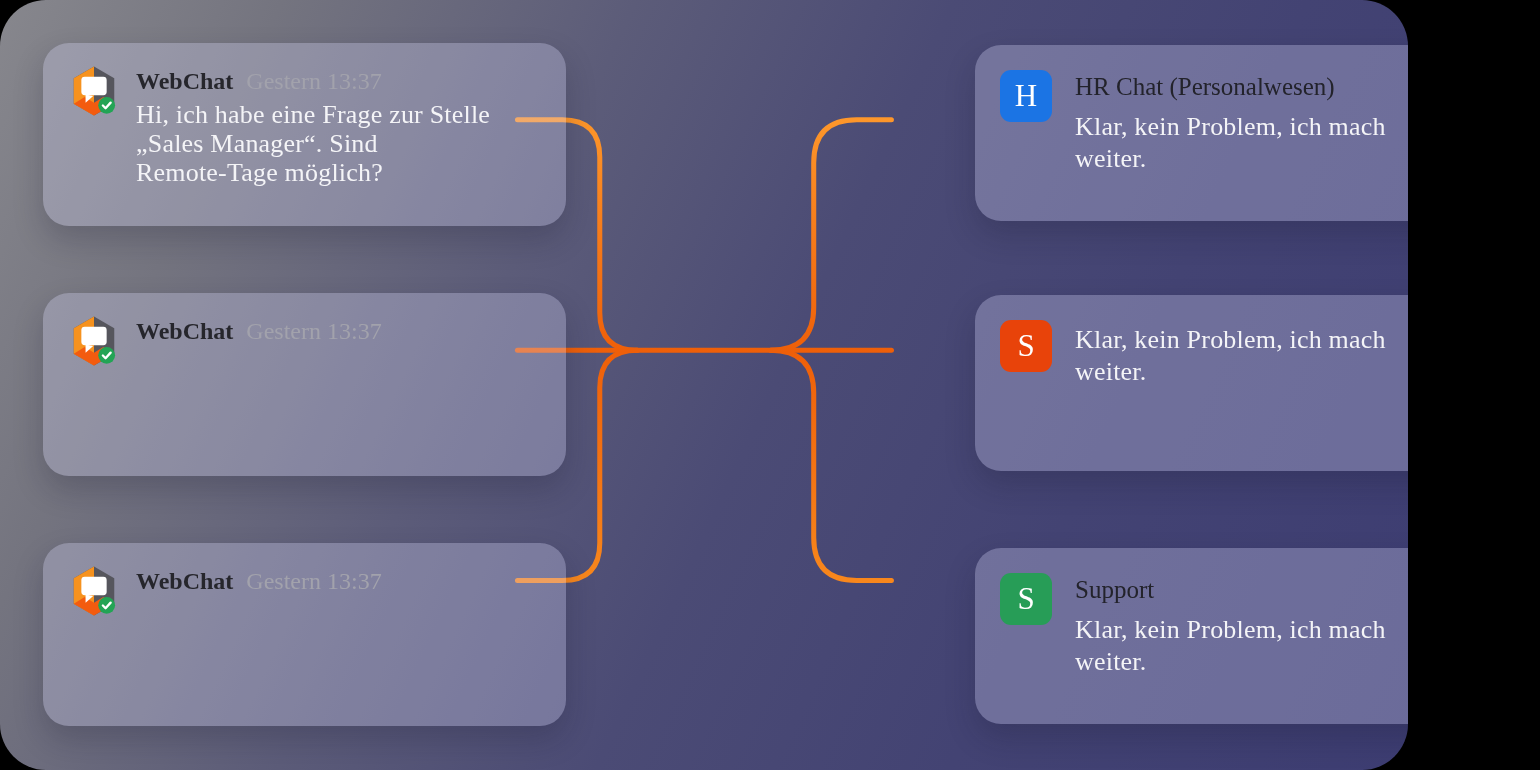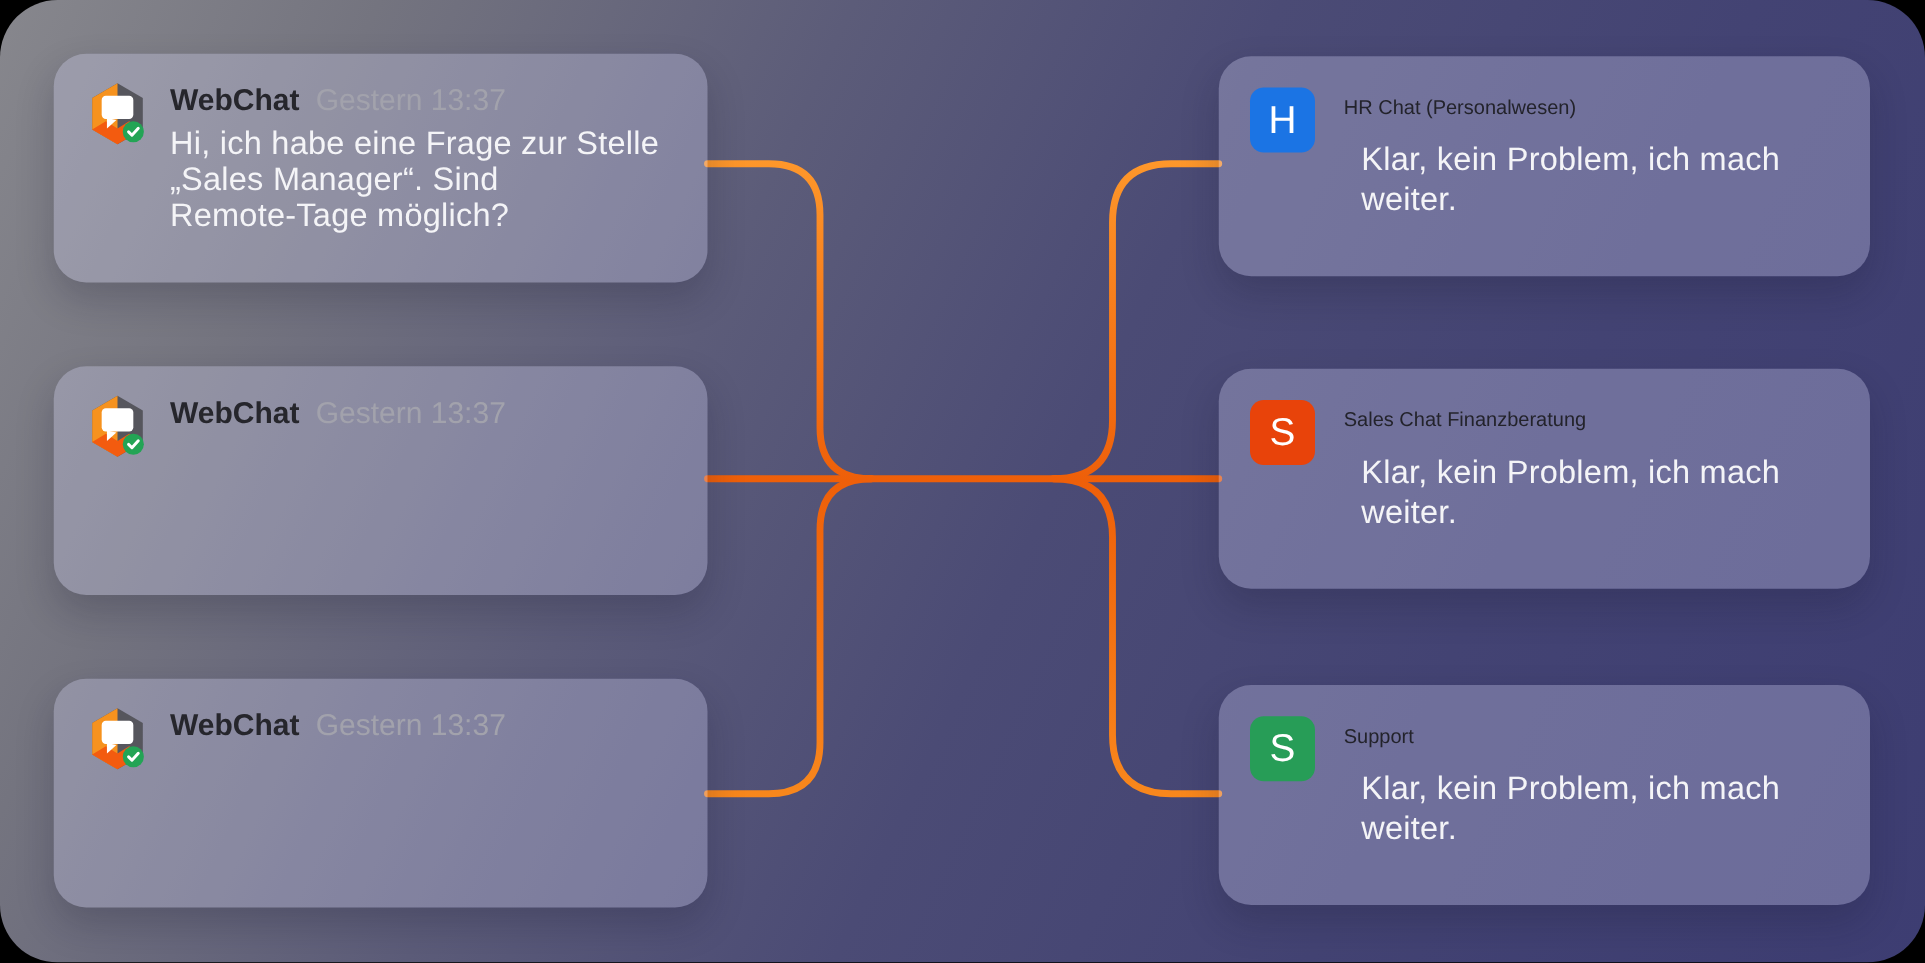--- a/index.html
+++ b/index.html
@@ -1,20 +1,21 @@
 <!DOCTYPE html>
 <html style="--line-top: #FF9B2D; --line-mid: #EE5F09; --line-bottom: #F98B1E; --icon-orange: #F6921E; --icon-orange-deep: #F35B0F; --icon-gray: #56565D; --badge-green: #23A455; --hr-blue: #1B74E4; --sales-orange: #E8430A; --support-green: #279D57;"><head>
 <meta charset="utf-8">
 <style>
   html,body{margin:0;padding:0;background:#000;}
   body{font-family:"Liberation Sans", sans-serif; -webkit-font-smoothing:antialiased;}
   .screen{
-    position:relative; width:1540px; height:770px; overflow:hidden;
+    position:relative; width:1408px; height:770px; overflow:hidden;
     border-radius:46px;
     background:linear-gradient(115deg,#87878d 0%,#74747f 16%,#5c5c79 36%,#4b4b75 54%,#434373 74%,#3d3d72 100%);
+    font-family:Liberation Serif, serif;
   }
   .connector-layer{position:absolute; inset:0; pointer-events:none;}
   .connector-layer path{fill:none; stroke:url(#lineGrad); stroke-width:5.5px; stroke-linecap:round;}
 
   .card{
     position:absolute; box-sizing:border-box; display:flex;
     border-radius:26px; background:rgba(216,216,248,0.30);
     box-shadow:0 14px 30px rgba(22,22,45,0.22);
   }
   .card-left{left:43px; width:523px; height:183px; padding:20px 24px; gap:15px;}
@@ -28,22 +29,22 @@
   .app-name{font-weight:700; color:#26262c;}
   .timestamp{color:#a2a2ac; font-weight:400;}
   .msg{margin:4px 0 0; font-size:26px; line-height:29px; font-weight:400;
        color:#f4f4f7; white-space:pre-line; letter-spacing:0.2px;}
 
   .dest-icon{
     flex:0 0 52px; width:52px; height:52px; border-radius:11px; margin-top:5px;
     display:flex; align-items:center; justify-content:center;
     color:#fff; font-size:31px; font-weight:400; background:#888;
   }
-  .dest-title{font-size:16px; line-height:30px; color:#23232b; margin-top:7px;}
-  .dest-msg{margin:9px 14px 0; font-size:26px; line-height:32px; color:#f4f4f7;
+  .dest-title{font-size:25px; line-height:30px; color:#23232b; margin-top:7px;}
+  .dest-msg{margin:9px 0 0; font-size:26px; line-height:32px; color:#f4f4f7;
             white-space:pre-line; letter-spacing:0.2px;}
 </style>
 </head>
 <body>
 
 <div class="screen">
 
   <svg class="connector-layer" viewBox="0 0 1540 770">
     <defs>
       <linearGradient id="lineGrad" gradientUnits="userSpaceOnUse" x1="0" y1="110" x2="0" y2="660">
@@ -127,21 +128,20 @@
     <div class="card-body">
       <div class="dest-title">HR Chat (Personalwesen)</div>
       <p class="dest-msg">Klar, kein Problem, ich mach
 weiter.</p>
     </div>
   </div>
 
   <div class="card card-right cr-2">
     <span class="dest-icon" style="background: rgb(232, 67, 10);">S</span>
     <div class="card-body">
-      <div class="dest-title">Sales Chat Finanzberatung</div>
       <p class="dest-msg">Klar, kein Problem, ich mach
 weiter.</p>
     </div>
   </div>
 
   <div class="card card-right cr-3">
     <span class="dest-icon" style="background: rgb(39, 157, 87);">S</span>
     <div class="card-body">
       <div class="dest-title">Support</div>
       <p class="dest-msg">Klar, kein Problem, ich mach

